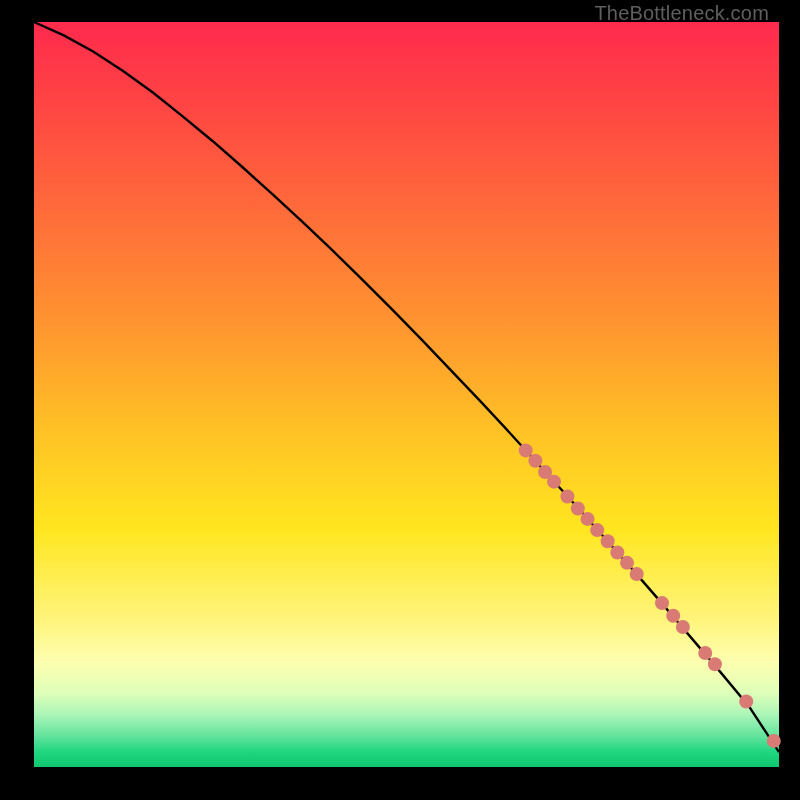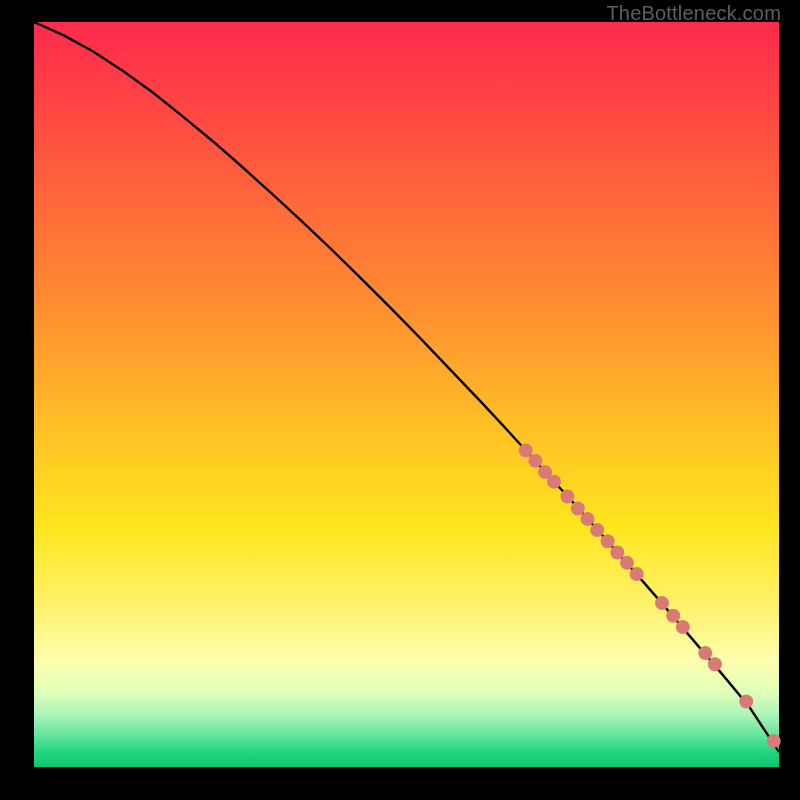--- a/index.html
+++ b/index.html
@@ -9,21 +9,20 @@
     height: 800px;
     background: #000000;
     overflow: hidden;
     font-family: Arial, Helvetica, sans-serif;
   }
   .stage {
     position: relative;
     width: 789px;
     height: 800px;
     background: #000000;
-    padding-left: 12px;
   }
   .plot {
     position: absolute;
     left: 34px;
     top: 22px;
     width: 745px;
     height: 745px;
     
     background: linear-gradient(
       to bottom,

